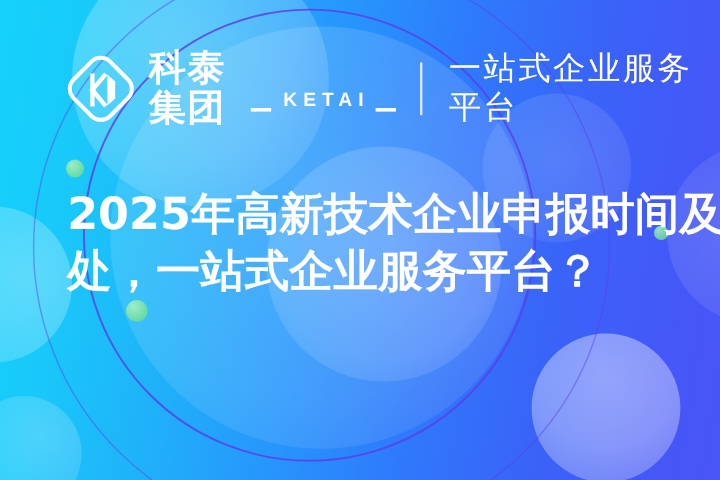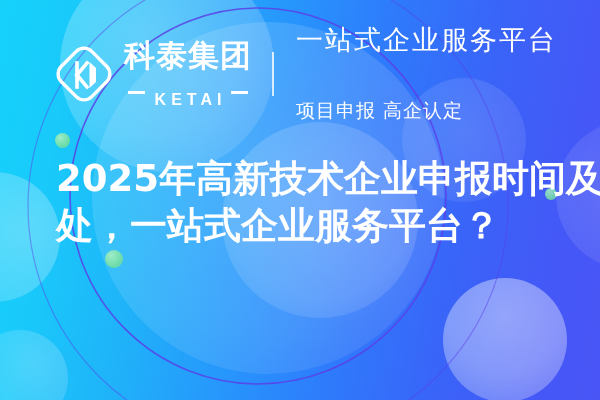--- a/index.html
+++ b/index.html
@@ -130,34 +130,34 @@
   }
   #logo-block {
     display: flex;
     align-items: center;
     margin-left: 52px;
   }
   #logo-mark { width: 64px; height: 64px; flex: 0 0 auto; }
   #logo-text-block {
     margin-left: 8px;
     display: flex;
-    flex-direction: column;
+    flex-direction: row;
     align-items: center;
   }
   #logo-cn {
     font-size: 31px;
     font-weight: 700;
     color: #ffffff;
     letter-spacing: 1px;
     line-height: 1.05;
     font-family: "DejaVu Sans", "Liberation Sans", sans-serif;
   }
   #logo-en-row {
     display: flex;
-    align-items: flex-start;
+    align-items: flex-end;
     gap: 5px;
     margin-top: 20px;
   }
   .logo-rule { width: 17px; height: 3px; background: #ffffff; }
   #logo-en {
     font-size: 16px;
     font-weight: 700;
     letter-spacing: 5px;
     color: #ffffff;
     text-indent: 5px;
@@ -250,21 +250,20 @@
           <span id="logo-en">KETAI</span>
           <span class="logo-rule"></span>
         </div>
       </div>
     </div>
 
     <div id="header-divider"></div>
 
     <div id="slogan-block">
       <div id="slogan-main">一站式企业服务平台</div>
-      <div id="slogan-sub">项目申报 高企认定</div>
     </div>
   </div>
 
   <div id="title-block">
     <div class="title-line">2025年高新技术企业申报时间及好</div>
     <div class="title-line">处，一站式企业服务平台？</div>
   </div>
 
 </div>
 

